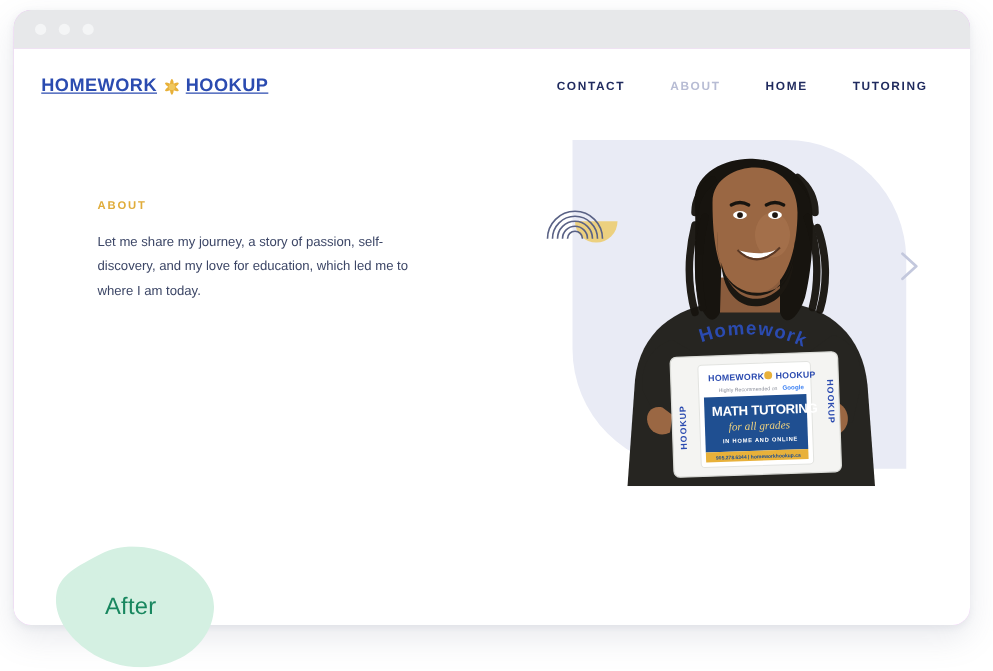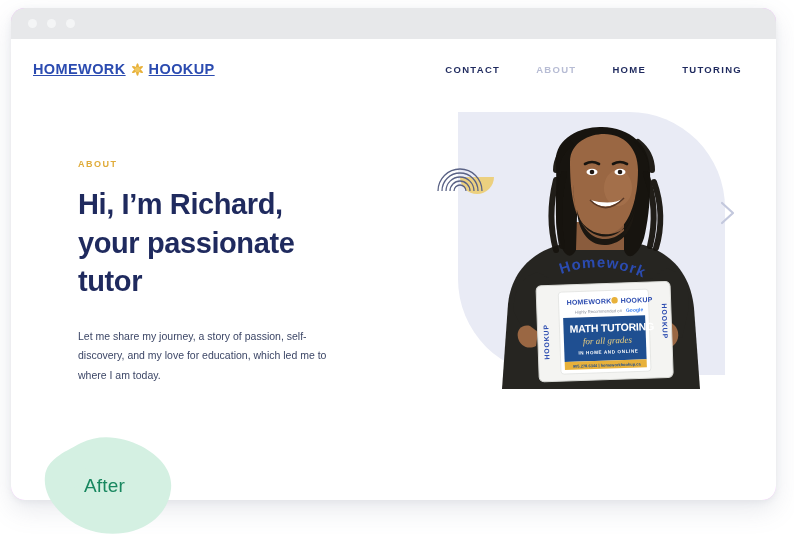--- a/index.html
+++ b/index.html
@@ -231,21 +231,20 @@
         <a class="nav-link" href="#">HOME</a>
         <a class="nav-link" href="#">TUTORING</a>
       </nav>
 
     </div>
 
     <div class="hero">
 
       <div class="hero-copy">
         <p class="eyebrow">ABOUT</p>
-        <h1 class="hero-title">Hi, I’m Richard, your passionate tutor</h1>
         <p class="hero-text">Let me share my journey, a story of passion, self-discovery, and my love for education, which led me to where I am today.</p>
       </div>
 
       <div class="hero-visual">
 
         <div class="photo-panel"></div>
 
         <div class="person">
           <svg viewBox="0 0 240 263" width="240" height="263" aria-hidden="true">
             <defs>

